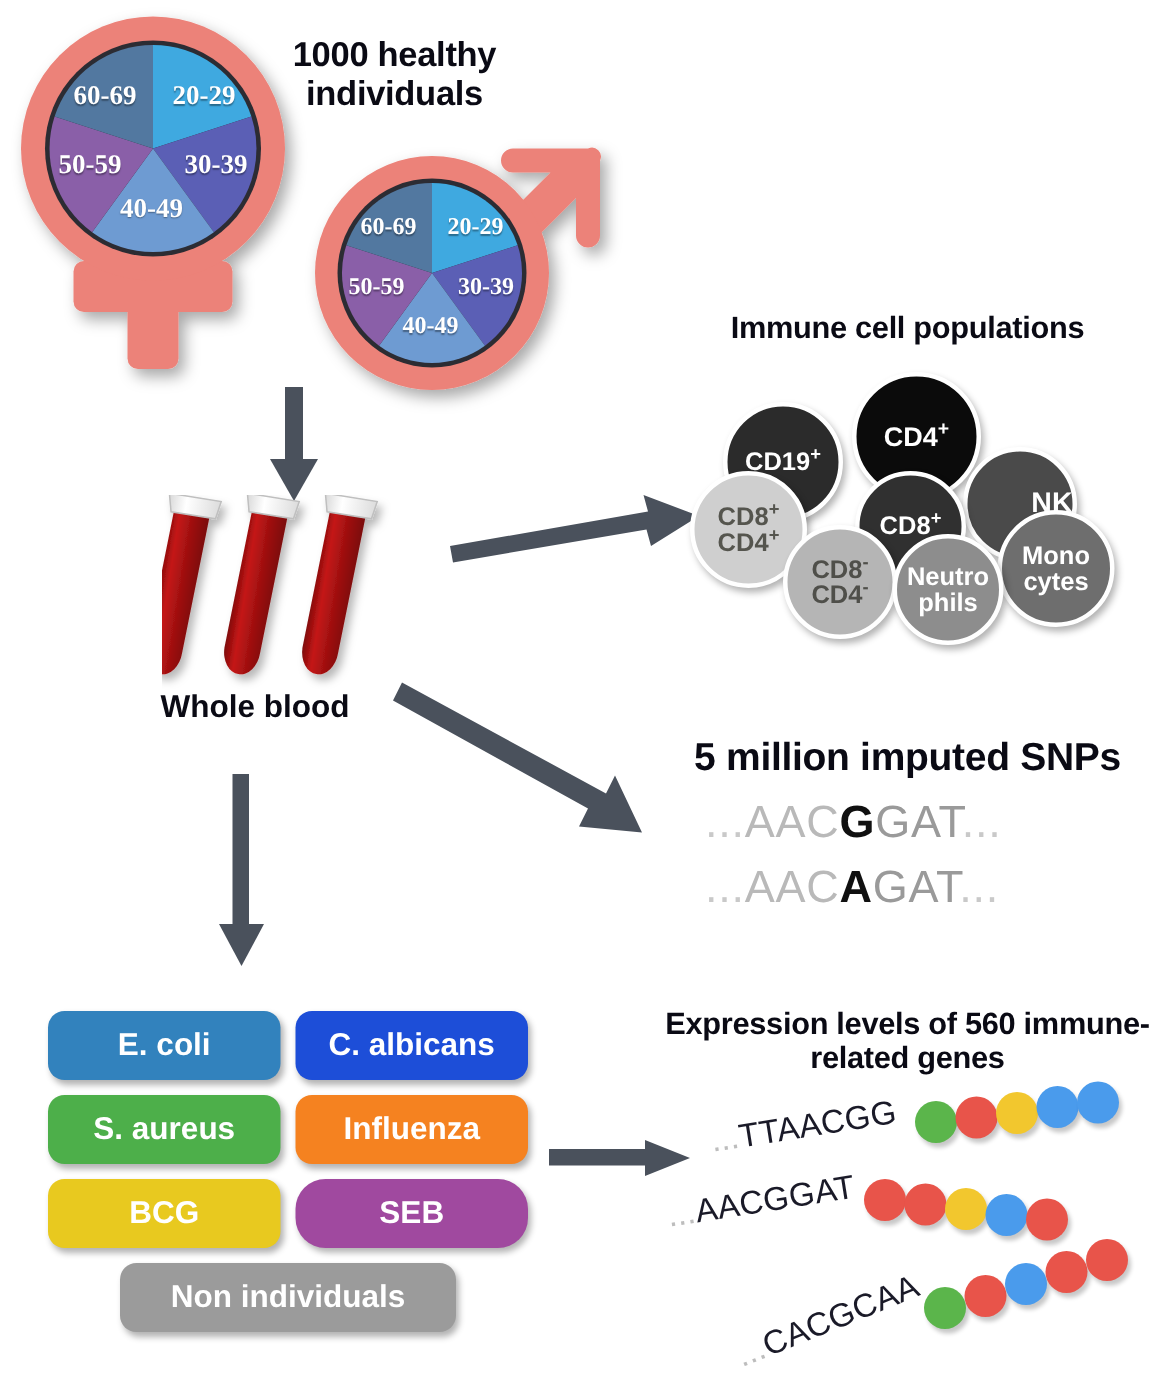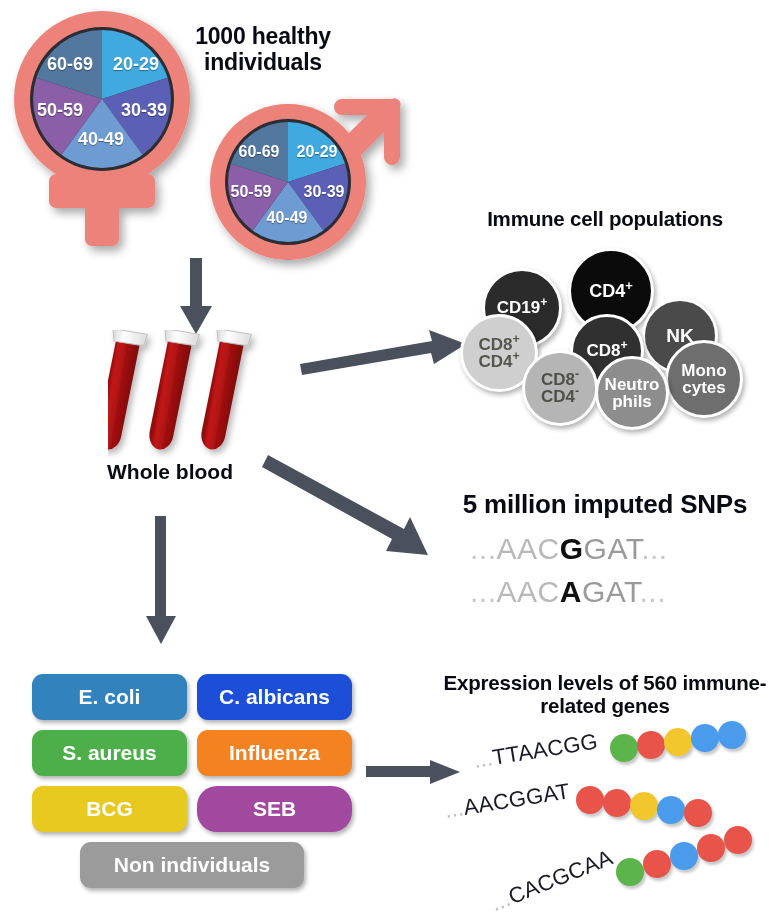--- a/index.html
+++ b/index.html
@@ -37,20 +37,21 @@
   .gender { position: absolute; }
   .gender svg { display: block; overflow: visible; }
   .pie-label {
     position: absolute;
     color: #ffffff;
     font-weight: bold;
     white-space: nowrap;
     transform: translate(-50%, -50%);
     text-shadow: 0 1px 1px rgba(0,0,0,0.38);
     pointer-events: none;
+    font-family: Liberation Serif, serif;
   }
 
   
   #tubes { left: 108px; top: 330px; }
   #label-whole-blood {
     left: 60px; top: 460px; width: 220px;
     text-align: center;
     font-size: 21px; font-weight: bold; color: #0a0a14;
   }
 
@@ -255,21 +256,21 @@
       <div class="cell" style="left: 22px; top: 30px; width: 80px; height: 80px; background: rgb(43, 43, 43); color: rgb(255, 255, 255); font-size: 17px;">
         <div>
           <span>CD19<sup>+</sup></span>
         </div>
       </div>
       <div class="cell" style="left: 108px; top: 10px; width: 86px; height: 86px; background: rgb(11, 11, 11); color: rgb(255, 255, 255); font-size: 18px;">
         <div>
           <span>CD4<sup>+</sup></span>
         </div>
       </div>
-      <div class="cell" style="left: 182px; top: 60px; width: 76px; height: 76px; background: rgb(74, 74, 74); color: rgb(255, 255, 255); font-size: 19px;">
+      <div class="cell" style="left: 182px; top: 60px; width: 76px; height: 76px; background: rgb(74, 74, 74); color: rgb(255, 255, 255); font-size: 19px; justify-content: flex-end;">
         <div>
           <span>NK</span>
         </div>
       </div>
       <div class="cell" style="left: 110px; top: 76px; width: 74px; height: 74px; background: rgb(48, 48, 48); color: rgb(255, 255, 255); font-size: 17px;">
         <div>
           <span>CD8<sup>+</sup></span>
         </div>
       </div>
       <div class="cell" style="left: 0px; top: 76px; width: 78px; height: 78px; background: rgb(207, 207, 207); color: rgb(85, 85, 78); font-size: 17px;">

